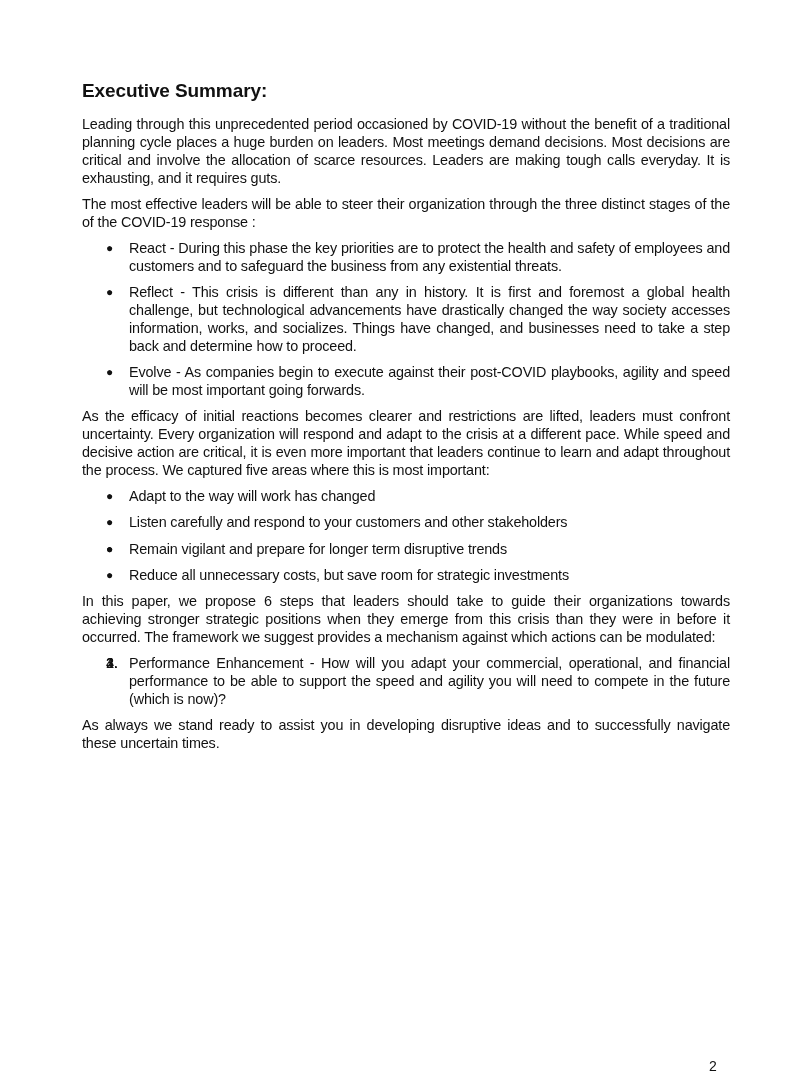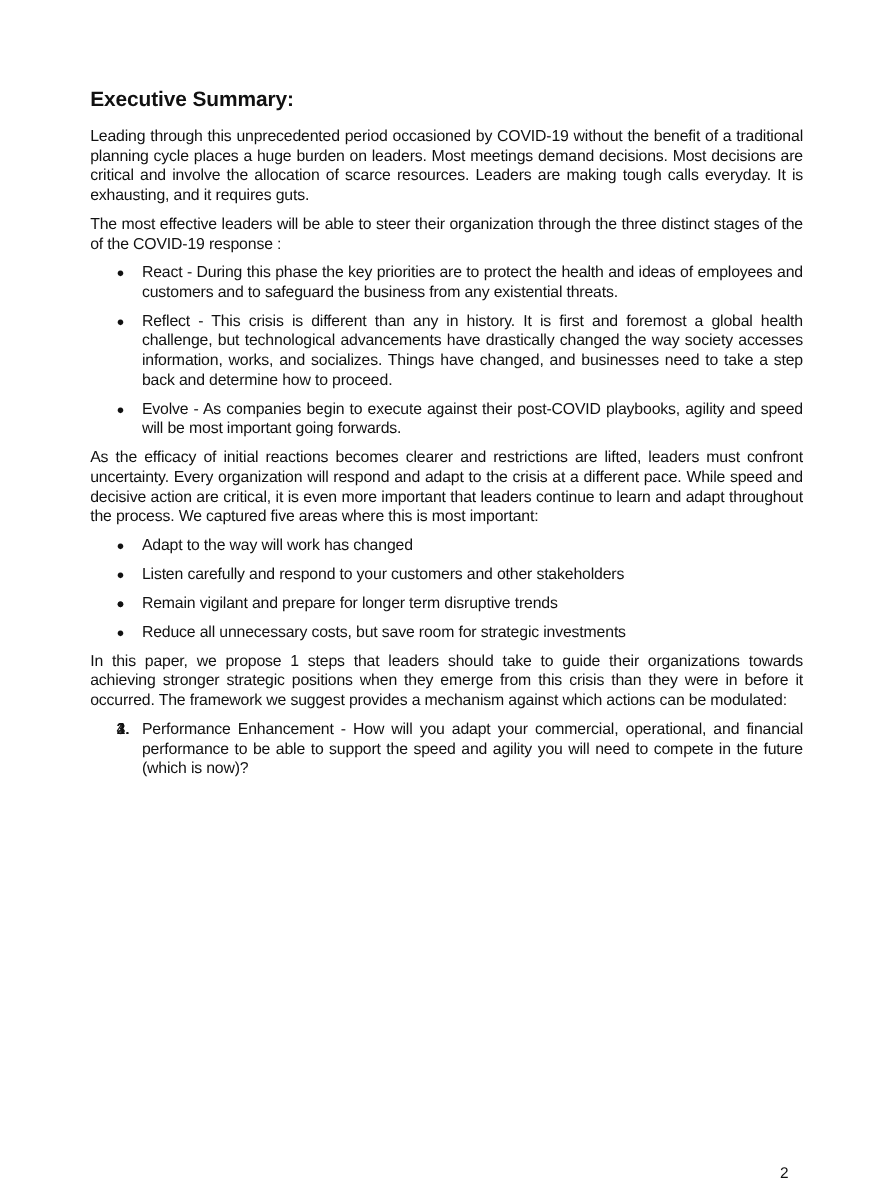--- a/index.html
+++ b/index.html
@@ -21,21 +21,21 @@
 
 <div class="page">
   <h1>Executive Summary:</h1>
 
   <p>Leading through this unprecedented period occasioned by COVID-19 without the benefit of a traditional planning cycle places a huge burden on leaders. Most meetings demand decisions. Most decisions are critical and involve the allocation of scarce resources. Leaders are making tough calls everyday. It is exhausting, and it requires guts.</p>
   <p>The most effective leaders will be able to steer their organization through the three distinct stages of the of the COVID-19 response :</p>
 
   <ul>
     <li>
       <span class="marker">●</span>
-      <span>React - During this phase the key priorities are to protect the health and ideas of employees and customers and to safeguard the business from any existential threats.</span>
+      <span>React - During this phase the key priorities are to protect the health and safety of employees and customers and to safeguard the business from any existential threats.</span>
     </li>
     <li>
       <span class="marker">●</span>
       <span>Reflect - This crisis is different than any in history. It is first and foremost a global health challenge, but technological advancements have drastically changed the way society accesses information, works, and socializes. Things have changed, and businesses need to take a step back and determine how to proceed.</span>
     </li>
     <li>
       <span class="marker">●</span>
       <span>Evolve - As companies begin to execute against their post-COVID playbooks, agility and speed will be most important going forwards.</span>
     </li>
   </ul>
@@ -57,33 +57,34 @@
     <li>
       <span class="marker">●</span>
       <span>Remain vigilant and prepare for longer term disruptive trends</span>
     </li>
     <li>
       <span class="marker">●</span>
       <span>Reduce all unnecessary costs, but save room for strategic investments</span>
     </li>
   </ul>
 
-  <p>In this paper, we propose 1 steps that leaders should take to guide their organizations towards achieving stronger strategic positions when they emerge from this crisis than they were in before it occurred. The framework we suggest provides a mechanism against which actions can be modulated:</p>
+  <p>In this paper, we propose 6 steps that leaders should take to guide their organizations towards achieving stronger strategic positions when they emerge from this crisis than they were in before it occurred. The framework we suggest provides a mechanism against which actions can be modulated:</p>
 
   <ol>
     <li>
       <span class="marker">1.</span>
     </li>
     <li>
       <span class="marker">2.</span>
     </li>
     <li>
       <span class="marker">3.</span>
     </li>
     <li>
       <span class="marker">4.</span>
       <span>Performance Enhancement - How will you adapt your commercial, operational, and financial performance to be able to support the speed and agility you will need to compete in the future (which is now)?</span>
     </li>
   </ol>
 
+  <p>As always we stand ready to assist you in developing disruptive ideas and to successfully navigate these uncertain times.</p>
 </div>
 
 <div class="page-num">2</div>
 
 </body></html>

